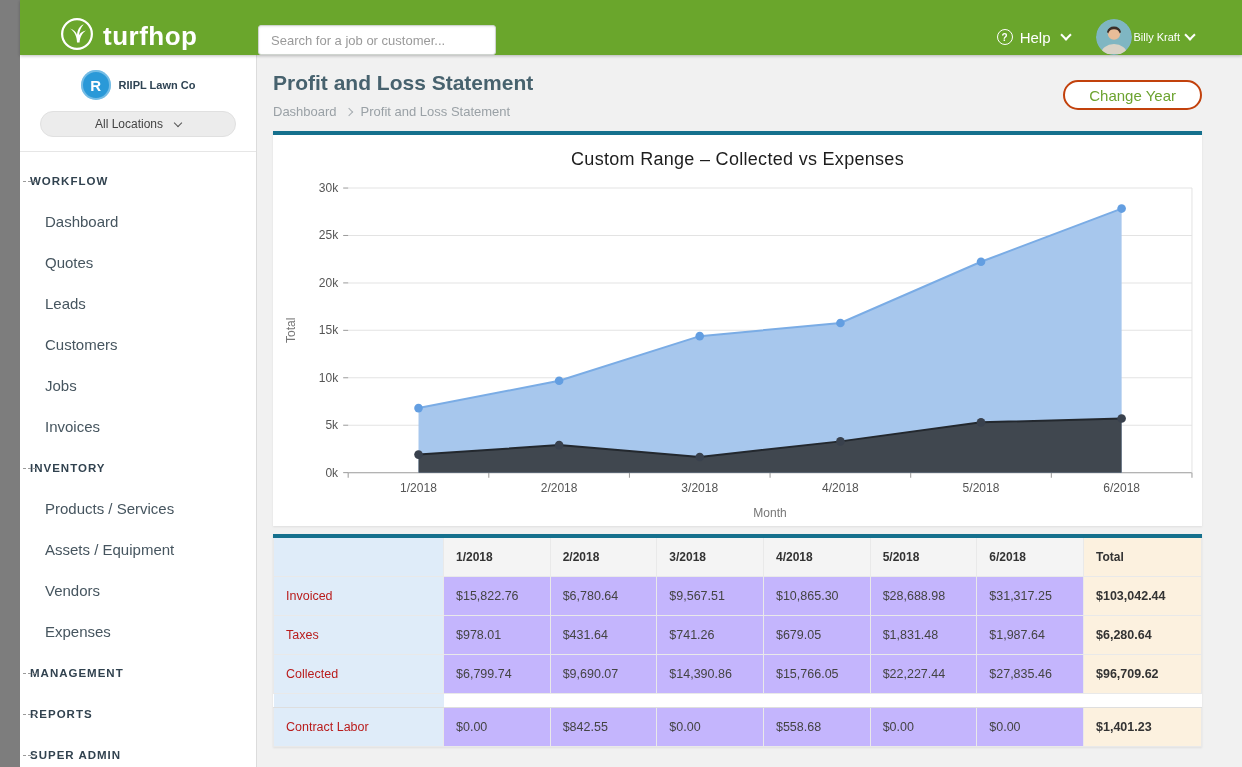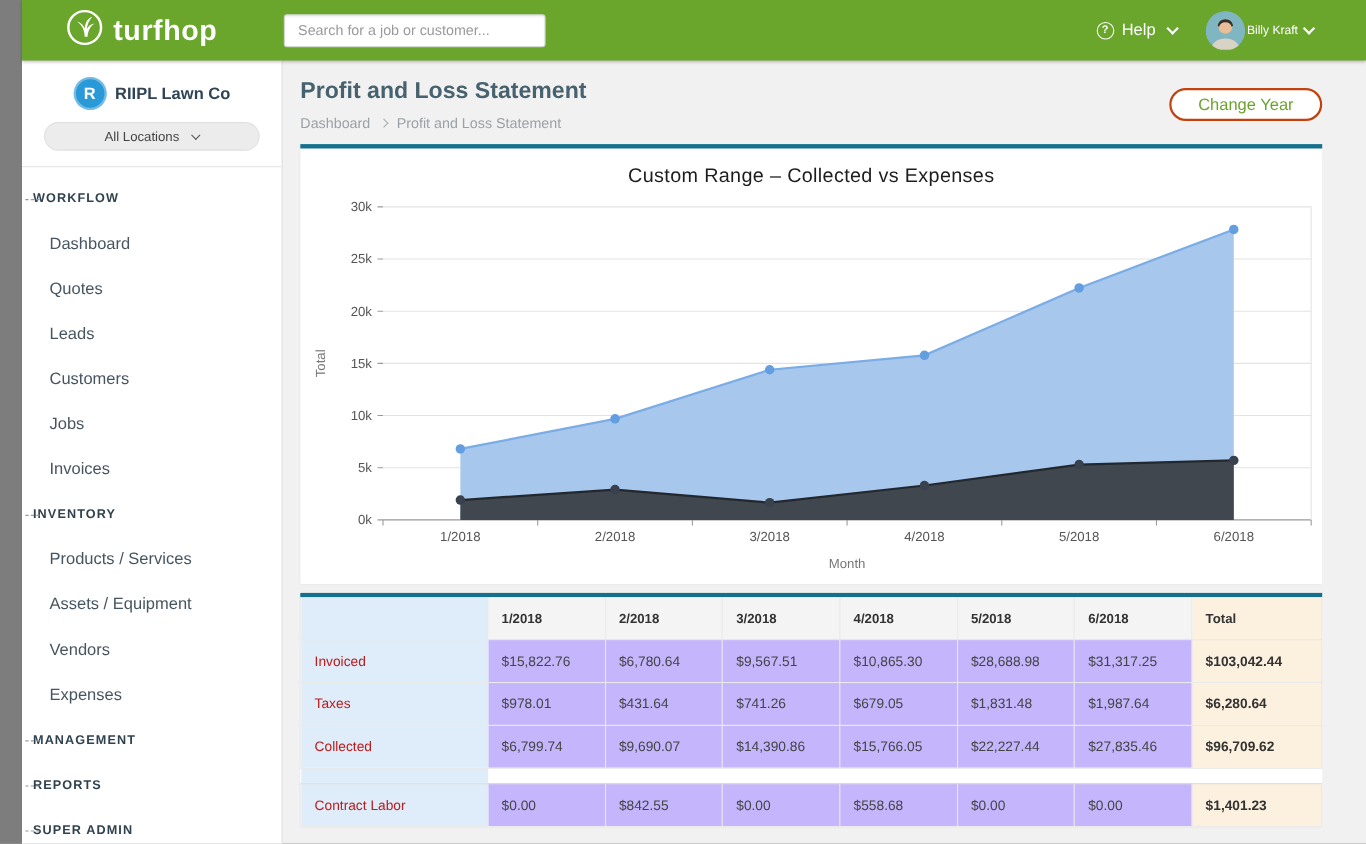--- a/index.html
+++ b/index.html
@@ -3,21 +3,21 @@
 <meta charset="utf-8">
 <style>
   *{box-sizing:border-box;margin:0;padding:0}
   html,body{width:1242px;height:767px;overflow:hidden}
   body{font-family:"Liberation Sans",sans-serif;background:#7d7d7d}
   .frame{display:flex;height:767px}
   .left-strip{width:20px;background:#7d7d7d;flex:none}
   .app{flex:1;display:flex;flex-direction:column;background:#f1f1f1;min-width:0}
 
   
-  .topbar{height:55px;background:#6aa62c;display:flex;align-items:center;flex:none;
+  .topbar{height:55px;background:#6aa62c;display:flex;align-items:flex-end;flex:none;
           box-shadow:0 1px 3px rgba(0,0,0,.25);position:relative;z-index:5}
   .brand{width:238px;flex:none;display:flex;align-items:center;gap:9px;padding-left:40px}
   .brand-text{color:#fff;font-size:26px;font-weight:700;letter-spacing:.5px}
   .searchwrap input{width:238px;height:30px;border:1px solid #cfd4cf;border-radius:3px;
           padding:0 12px;font-size:13px;color:#333;font-family:inherit;outline:none;
           box-shadow:inset 0 1px 2px rgba(0,0,0,.08)}
   .searchwrap input::placeholder{color:#9a9a9a}
   .top-right{margin-left:auto;display:flex;align-items:center;gap:26px;padding-right:48px;color:#fff}
   .help{display:flex;align-items:center;gap:7px;font-size:15px;cursor:pointer}
   .help-icon{width:16px;height:16px;border:1.5px solid #fff;border-radius:50%;
@@ -29,21 +29,21 @@
   .chev.small{width:6px;height:6px;border-width:1.5px;color:#555;top:-1px}
 
   
   .body-row{flex:1;display:flex;min-height:0}
   .sidebar{width:237px;background:#fff;border-right:1px solid #dcdcdc;flex:none}
   .company{padding:15px 20px 14px;border-bottom:1px solid #e6e6e6}
   .company-row{display:flex;align-items:center;justify-content:center;gap:8px;cursor:pointer}
   .company-logo{width:30px;height:30px;border-radius:50%;background:#2a99d8;color:#fff;font-weight:700;
         font-size:15px;display:inline-flex;align-items:center;justify-content:center;flex:none;
         box-shadow:inset 0 0 0 2px rgba(255,255,255,.35)}
-  .company-name{font-size:15px;font-weight:700;color:#2f4454}
+  .company-name{font-size:11px;font-weight:700;color:#2f4454}
   .locations{margin:11px auto 0;width:196px;height:26px;background:#ececec;border:1px solid #e0e0e0;
         border-radius:14px;display:flex;align-items:center;justify-content:center;font-size:12px;
         color:#444;gap:8px;cursor:pointer}
   .side-nav{padding-top:8px}
   .nav-row{height:41px;display:flex;align-items:center;cursor:pointer}
   .nav-section-header{padding-left:10px;position:relative;font-size:11.5px;font-weight:700;
         letter-spacing:1px;color:#31424f;text-transform:uppercase}
   .tree-dash{position:absolute;left:3px;top:50%;width:13px;border-top:1px dashed #9a9a9a}
   .nav-item{padding-left:25px;font-size:15px;color:#46555f}
 
@@ -52,21 +52,21 @@
   .page-head{display:flex;justify-content:space-between;align-items:center;padding:16px 0 12px}
   h1{font-size:21px;color:#47626e;font-weight:700}
   .breadcrumb{margin-top:9px;font-size:13px;color:#9aa1a6;display:flex;align-items:center;gap:9px}
   .crumb-sep{width:6px;height:6px;border-right:1.5px solid #a7adb2;border-bottom:1.5px solid #a7adb2;
         transform:rotate(-45deg);display:inline-block}
   .breadcrumb .crumb-link{cursor:pointer}
   .change-year{background:#fff;border:2px solid #c2410c;color:#6ca32f;font-size:15px;padding:0 24px;
         height:30px;border-radius:19px;cursor:pointer;font-family:inherit}
 
   .card{background:#fff;border-top:4px solid #15708d;box-shadow:0 1px 2px rgba(0,0,0,.08)}
-  .chart-card{margin-bottom:8px;padding-bottom:6px}
+  .chart-card{margin-bottom:8px;padding-bottom:1px}
   .chart-title{text-align:center;font-size:18px;color:#1d1d1d;padding:14px 0 2px;letter-spacing:.3px}
   #pl-chart{display:block;width:100%;height:auto}
   #pl-chart text{font-family:"Liberation Sans",sans-serif}
   .ytick,.xtick{font-size:12px;fill:#555}
   .axis-label{font-size:12px;fill:#777}
 
   
   #pl-table{width:100%;border-collapse:collapse;font-size:12.5px;color:#444;table-layout:fixed}
   #pl-table th,#pl-table td{text-align:left;padding:12px 12px;border:1px solid #e9e9e9}
   #pl-table th{background:#f4f4f4;font-weight:700;color:#333;border-top:none;font-size:12px}

